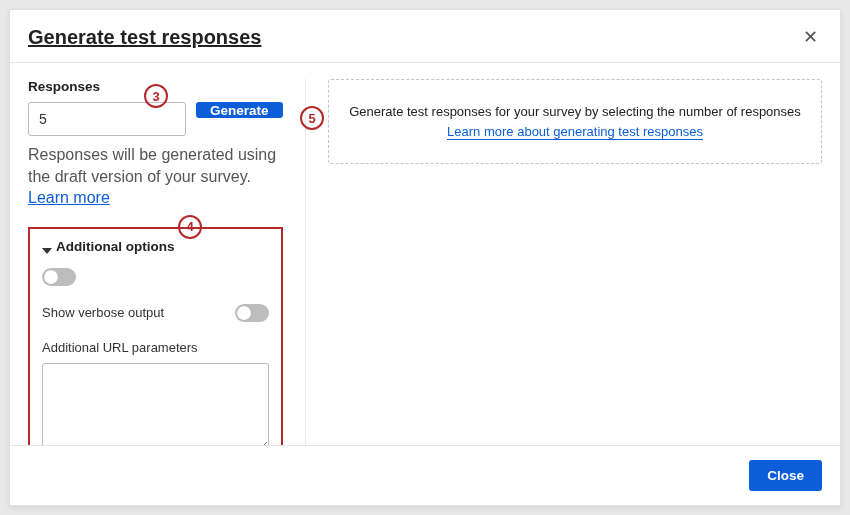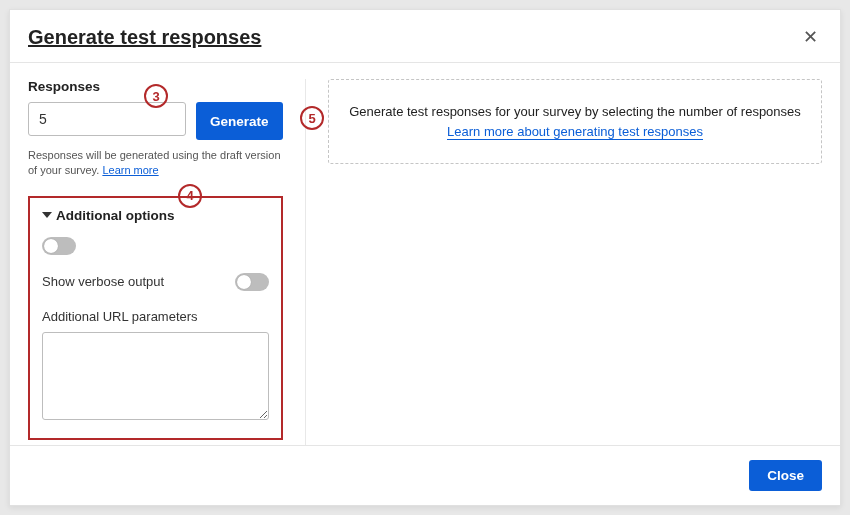--- a/index.html
+++ b/index.html
@@ -93,42 +93,42 @@
   }
   .btn-generate {
     background: #0b5ed7;
     color: #fff;
     border: none;
     border-radius: 3px;
     padding: 0 14px;
     font-size: 13.5px;
     font-weight: 600;
     cursor: pointer;
-    height: 38px;
+    height: 16px;
   }
   .helper-text {
-    font-size: 11px;
+    font-size: 16px;
     color: #555;
     margin-top: 8px;
     line-height: 1.35;
   }
   .link {
     color: #0b5ed7;
     text-decoration: underline;
     cursor: pointer;
   }
   .additional-box {
     margin-top: 18px;
     border: 2px solid #b3292a;
     padding: 10px 12px 14px 12px;
     position: relative;
   }
   .section-header {
     display: flex;
-    align-items: center;
+    align-items: flex-end;
     gap: 4px;
     font-weight: 700;
     font-size: 13.5px;
     color: #222;
     cursor: pointer;
     margin-bottom: 14px;
   }
   .caret-down {
     display: inline-block;
     width: 0; height: 0;

